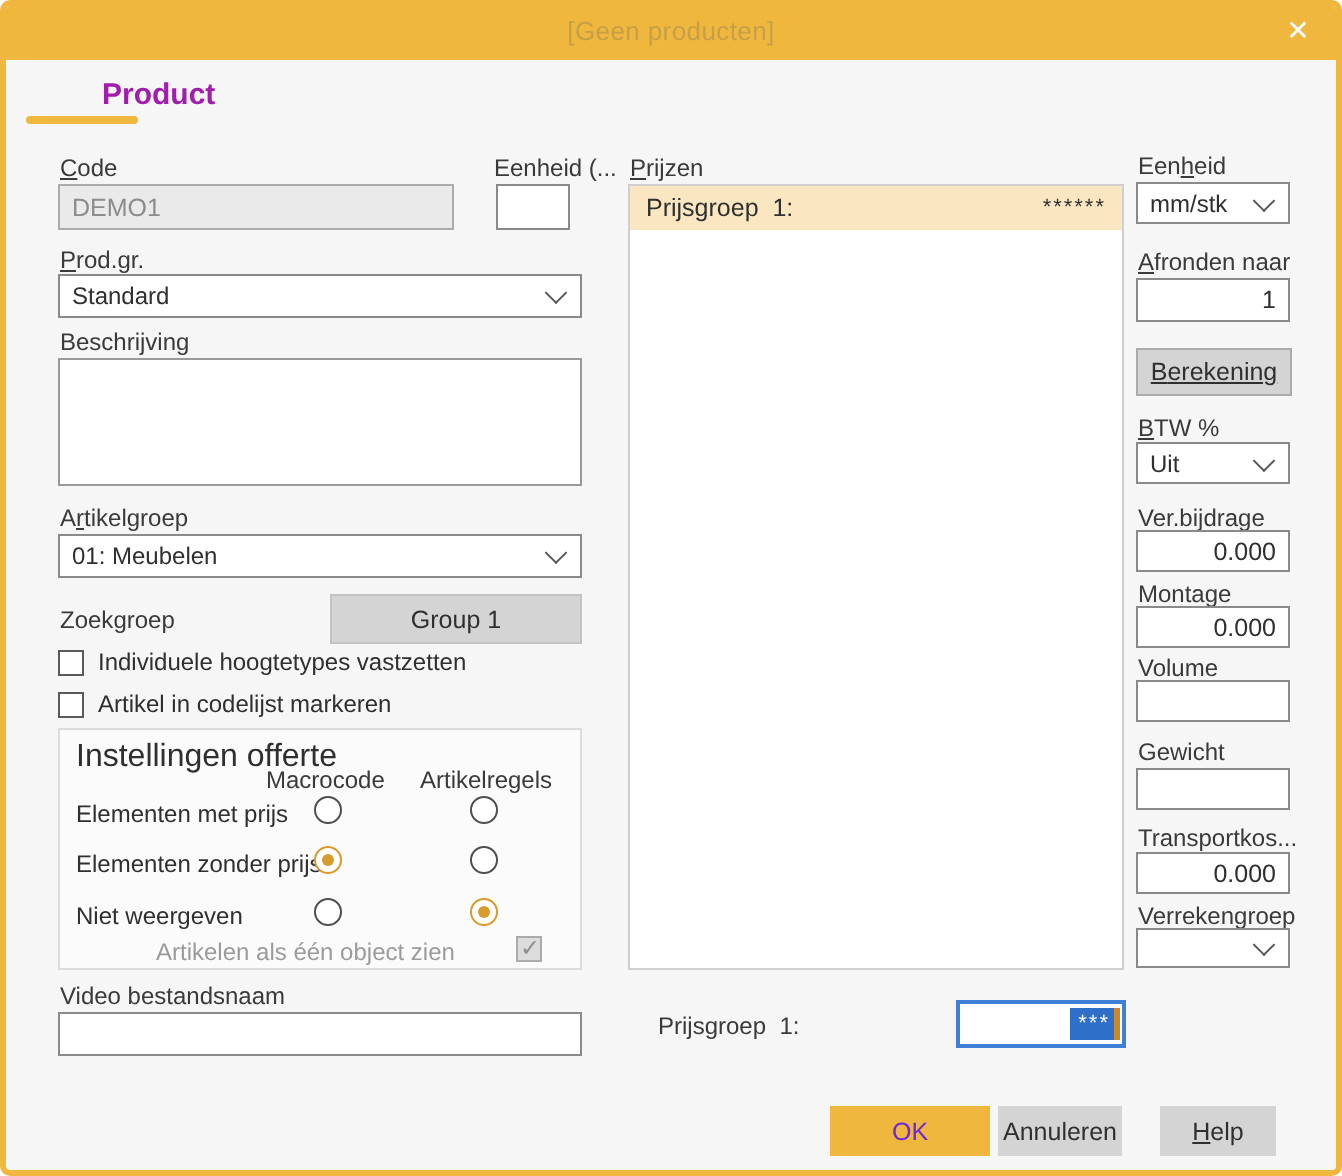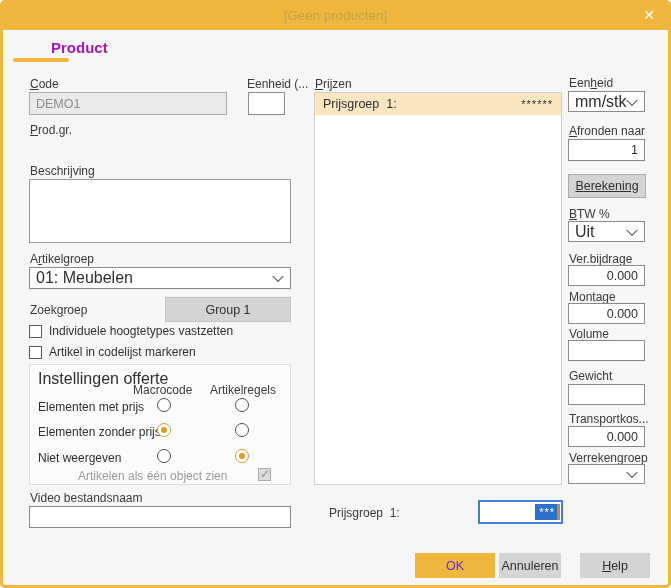--- a/index.html
+++ b/index.html
@@ -20,21 +20,21 @@
   .title{color:#C79F48;font-size:13px;letter-spacing:.2px;}
   .close{position:absolute;right:12px;top:5px;width:20px;height:20px;color:#FFFFFF;font-size:14px;line-height:20px;text-align:center;cursor:default;}
   .tab-label{position:absolute;left:20px;top:36px;font-weight:bold;font-size:15px;color:#a21caf;padding-left:28px;}
   .tab-underline{position:absolute;left:10px;top:55px;width:56px;height:4px;background:var(--accent);border-radius:2px;}
   .lbl{position:absolute;font-size:12px;color:#3A3A3A;white-space:nowrap;}
   .accel{text-decoration:underline;}
   .txt{position:absolute;border:1px solid var(--input-border);background:#FFF;font-family:inherit;font-size:12.5px;color:#2F2F2F;padding:0 6px;outline:none;}
   .txt.num{text-align:right;}
   .txt.disabled{background:#EAEAEA;border-color:#ABABAB;color:#8C8C8C;}
   .area{position:absolute;border:1px solid #9A9A9A;background:#FFF;resize:none;font-family:inherit;font-size:12.5px;outline:none;padding:4px 6px;}
-  .combo{position:absolute;border:1px solid var(--input-border);background:#FFF;display:flex;align-items:center;padding:0 22px 0 6px;font-size:16px;}
+  .combo{position:absolute;border:1px solid var(--input-border);background:#FFF;display:flex;align-items:center;padding:0 22px 0 6px;font-size:12px;}
   .combo .chev{position:absolute;right:8px;top:50%;width:8px;height:8px;border-right:1.6px solid #555;border-bottom:1.6px solid #555;transform:translateY(-70%) rotate(45deg);}
   .gbtn{position:absolute;background:var(--btn-gray);border:1px solid #C2C2C2;display:flex;align-items:center;justify-content:center;font-size:12.5px;color:#2F2F2F;cursor:default;}
   .checkline{position:absolute;display:flex;align-items:center;gap:7px;}
   .checkbox{width:13px;height:13px;border:1px solid #5A5A5A;background:#FFF;display:inline-block;flex:none;position:relative;}
   .checkbox.disabled{background:#DCDCDC;border-color:#ABABAB;}
   .checkbox.checked::after{content:"\2713";position:absolute;left:1px;top:-2px;font-size:12px;color:#8F8F8F;}
   .groupbox{position:absolute;left:26px;top:361px;width:262px;height:121px;border:1px solid #DCDCDC;background:#FBFBFB;}
   .groupbox .g-title{position:absolute;left:8px;top:5px;font-size:16px;}
   .g-col{position:absolute;top:18px;font-size:12px;color:#3A3A3A;}
   .g-row-label{position:absolute;left:8px;font-size:12px;}
@@ -66,20 +66,24 @@
   <div class="tab-label">Product</div>
   <div class="tab-underline"></div>
 
   <label class="lbl" style="left:27px;top:74px;"><span></span><span class="accel">C</span><span>ode</span></label>
   <input class="txt disabled" style="left: 26px; top: 89px; width: 198px; height: 23px;" value="DEMO1">
 
   <label class="lbl" style="left:244px;top:74px;">Eenheid (...</label>
   <input class="txt" style="left: 245px; top: 89px; width: 37px; height: 23px;" value="">
 
   <label class="lbl" style="left:27px;top:120px;"><span></span><span class="accel">P</span><span>rod.gr.</span></label>
+  <div class="combo" style="left:26px;top:134px;width:262px;height:22px;">
+    <span>Standard</span>
+    <span class="chev"></span>
+  </div>
 
   <label class="lbl" style="left:27px;top:161px;">Beschrijving</label>
   <textarea class="area" style="left: 26px; top: 176px; width: 262px; height: 64px;"></textarea>
 
   <label class="lbl" style="left:27px;top:249px;"><span>A</span><span class="accel">r</span><span>tikelgroep</span></label>
   <div class="combo" style="left:26px;top:264px;width:262px;height:22px;">
     <span>01: Meubelen</span>
     <span class="chev"></span>
   </div>
 
@@ -168,17 +172,17 @@
   <input class="txt num" style="left: 565px; top: 423px; width: 77px; height: 21px;" value="0.000">
 
   <label class="lbl" style="left:566px;top:448px;">Verrekengroep</label>
   <div class="combo" style="left:565px;top:461px;width:77px;height:20px;">
     <span></span>
     <span class="chev"></span>
   </div>
 
   <div class="footer-btn primary" style="left:412px;width:80px;">OK</div>
   <div class="footer-btn gray" style="left:496px;width:62px;">Annuleren</div>
-  <div class="footer-btn gray" style="left:577px;width:70px;">
+  <div class="footer-btn gray" style="left:577px;width:58px;">
       <span><span class="accel">H</span><span>elp</span></span>
     </div>
 
 </div>
 
 </body></html>

